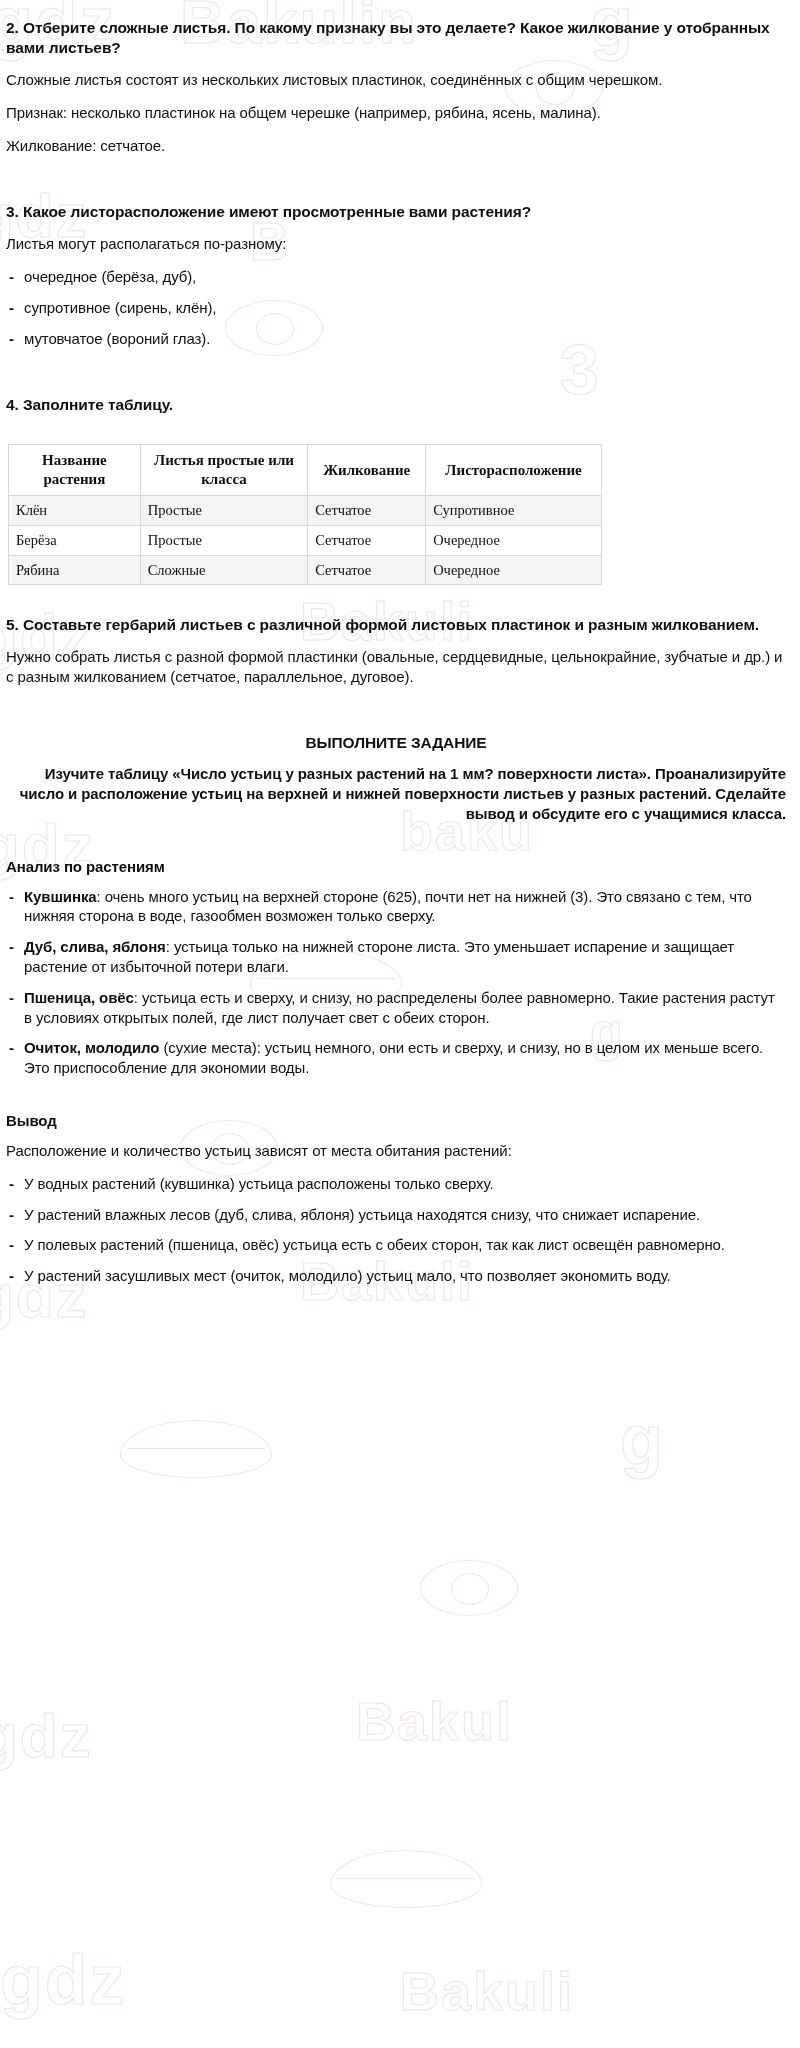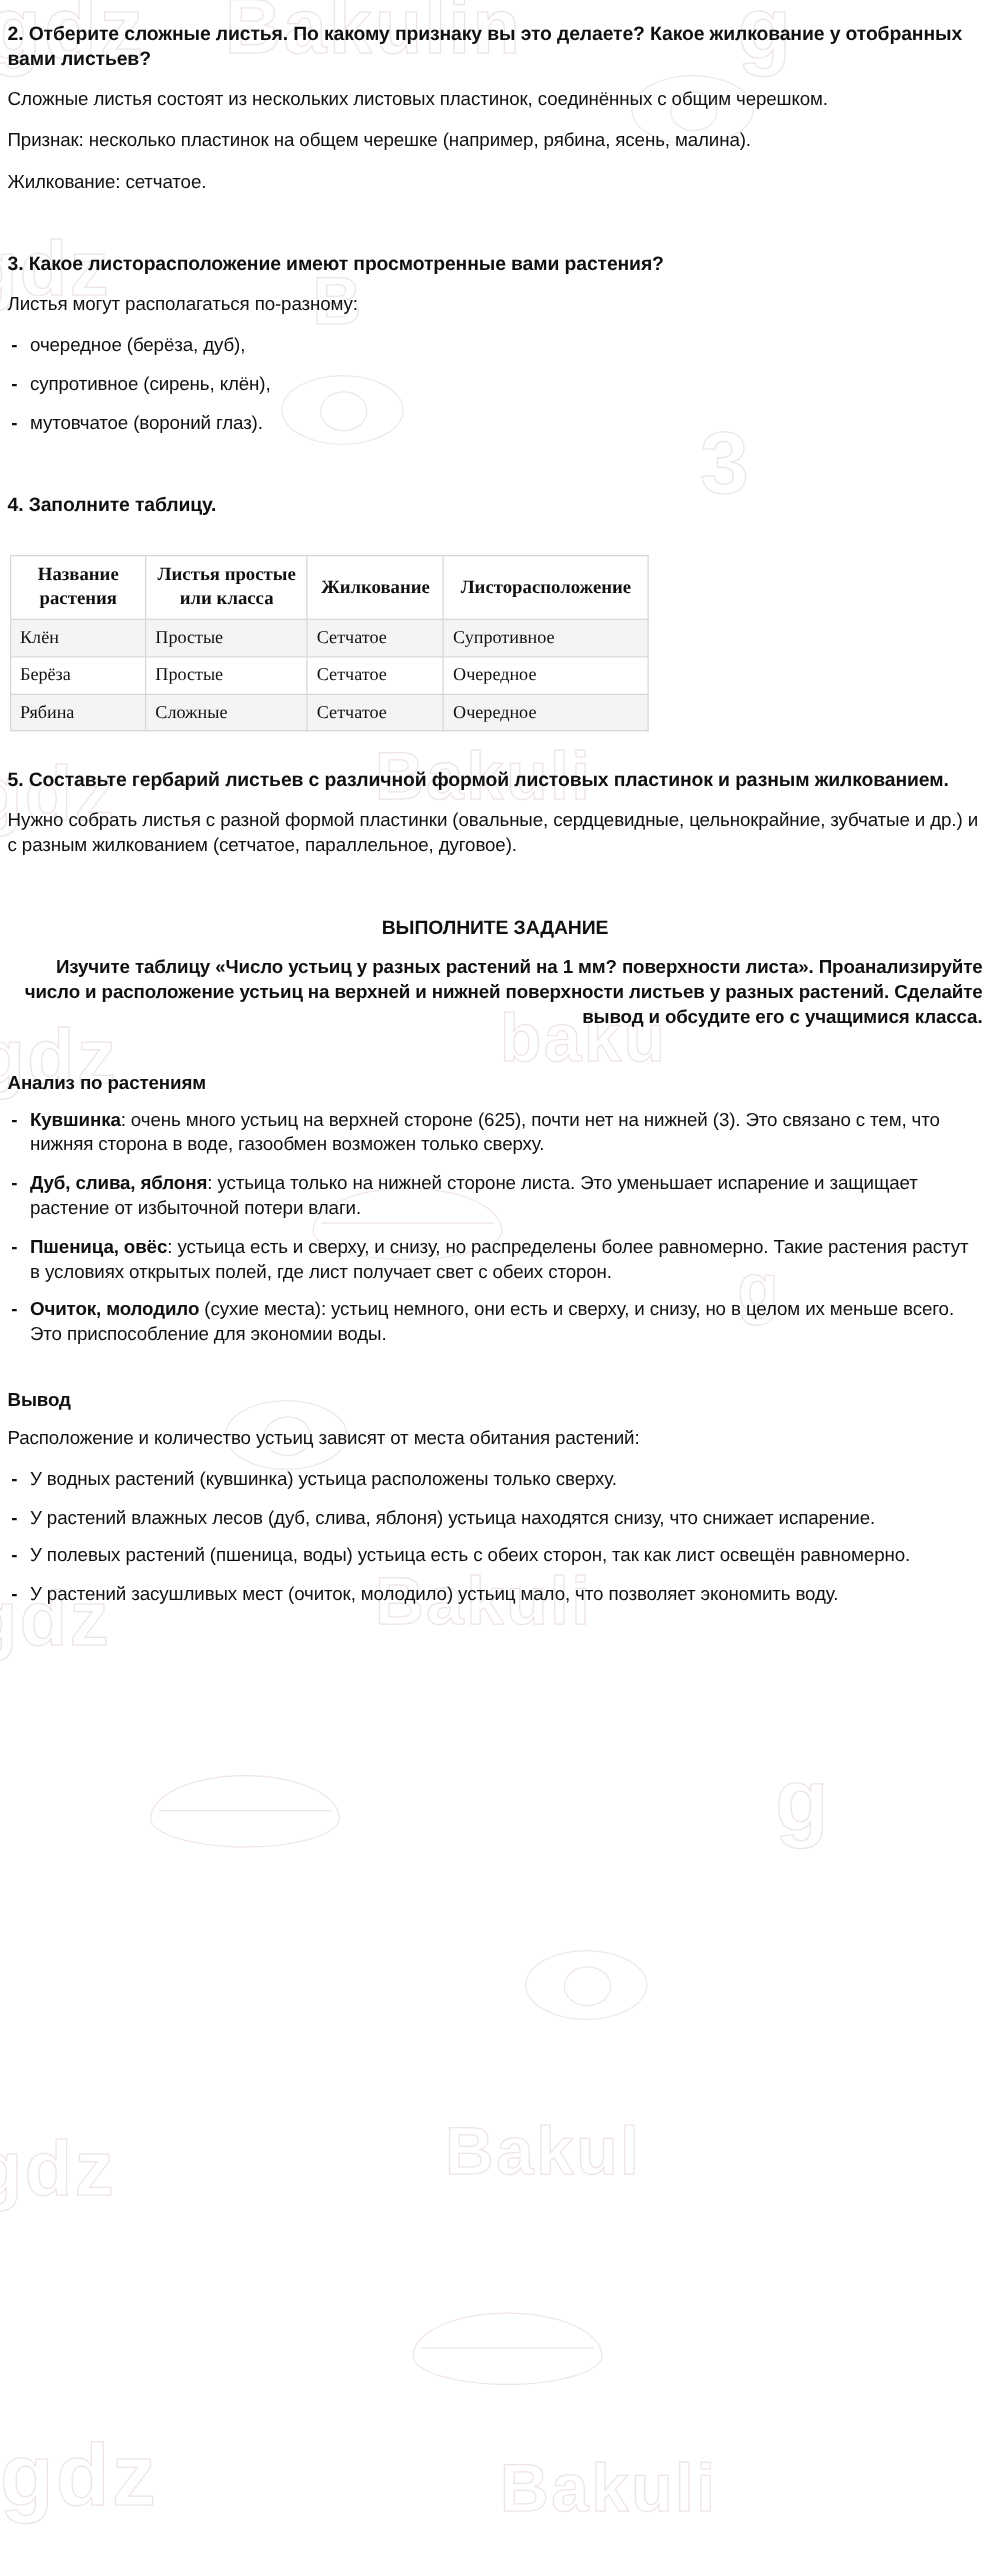--- a/index.html
+++ b/index.html
@@ -117,21 +117,21 @@
   }
   .bullets li b { font-weight: bold; }
 
   .gap-lg { height: 34px; }
   .gap-md { height: 22px; }
   .gap-sm { height: 12px; }
 
   
   table.leaf-table {
     border-collapse: collapse;
-    width: 511px;
+    width: 594px;
     margin: 6px 0 8px 2px;
     font-family: "Liberation Serif", serif;
     font-size: 14.5px;
     background: #fff;
   }
   table.leaf-table th,
   table.leaf-table td {
     border: 1px solid #d7d7d7;
     padding: 4px 6px;
     vertical-align: middle;
@@ -291,17 +291,17 @@
     <li><b>Очиток, молодило</b><span> (сухие места): устьиц немного, они есть и сверху, и снизу, но в целом их меньше всего. Это приспособление для экономии воды.</span></li>
   </ul>
 
   <div class="gap-md"></div>
 
   <h3 class="sub-title">Вывод</h3>
   <p class="body-text">Расположение и количество устьиц зависят от места обитания растений:</p>
   <ul class="bullets">
     <li>У водных растений (кувшинка) устьица расположены только сверху.</li>
     <li>У растений влажных лесов (дуб, слива, яблоня) устьица находятся снизу, что снижает испарение.</li>
-    <li>У полевых растений (пшеница, воды) устьица есть с обеих сторон, так как лист освещён равномерно.</li>
+    <li>У полевых растений (пшеница, овёс) устьица есть с обеих сторон, так как лист освещён равномерно.</li>
     <li>У растений засушливых мест (очиток, молодило) устьиц мало, что позволяет экономить воду.</li>
   </ul>
 
 </div>
 
 </body></html>

